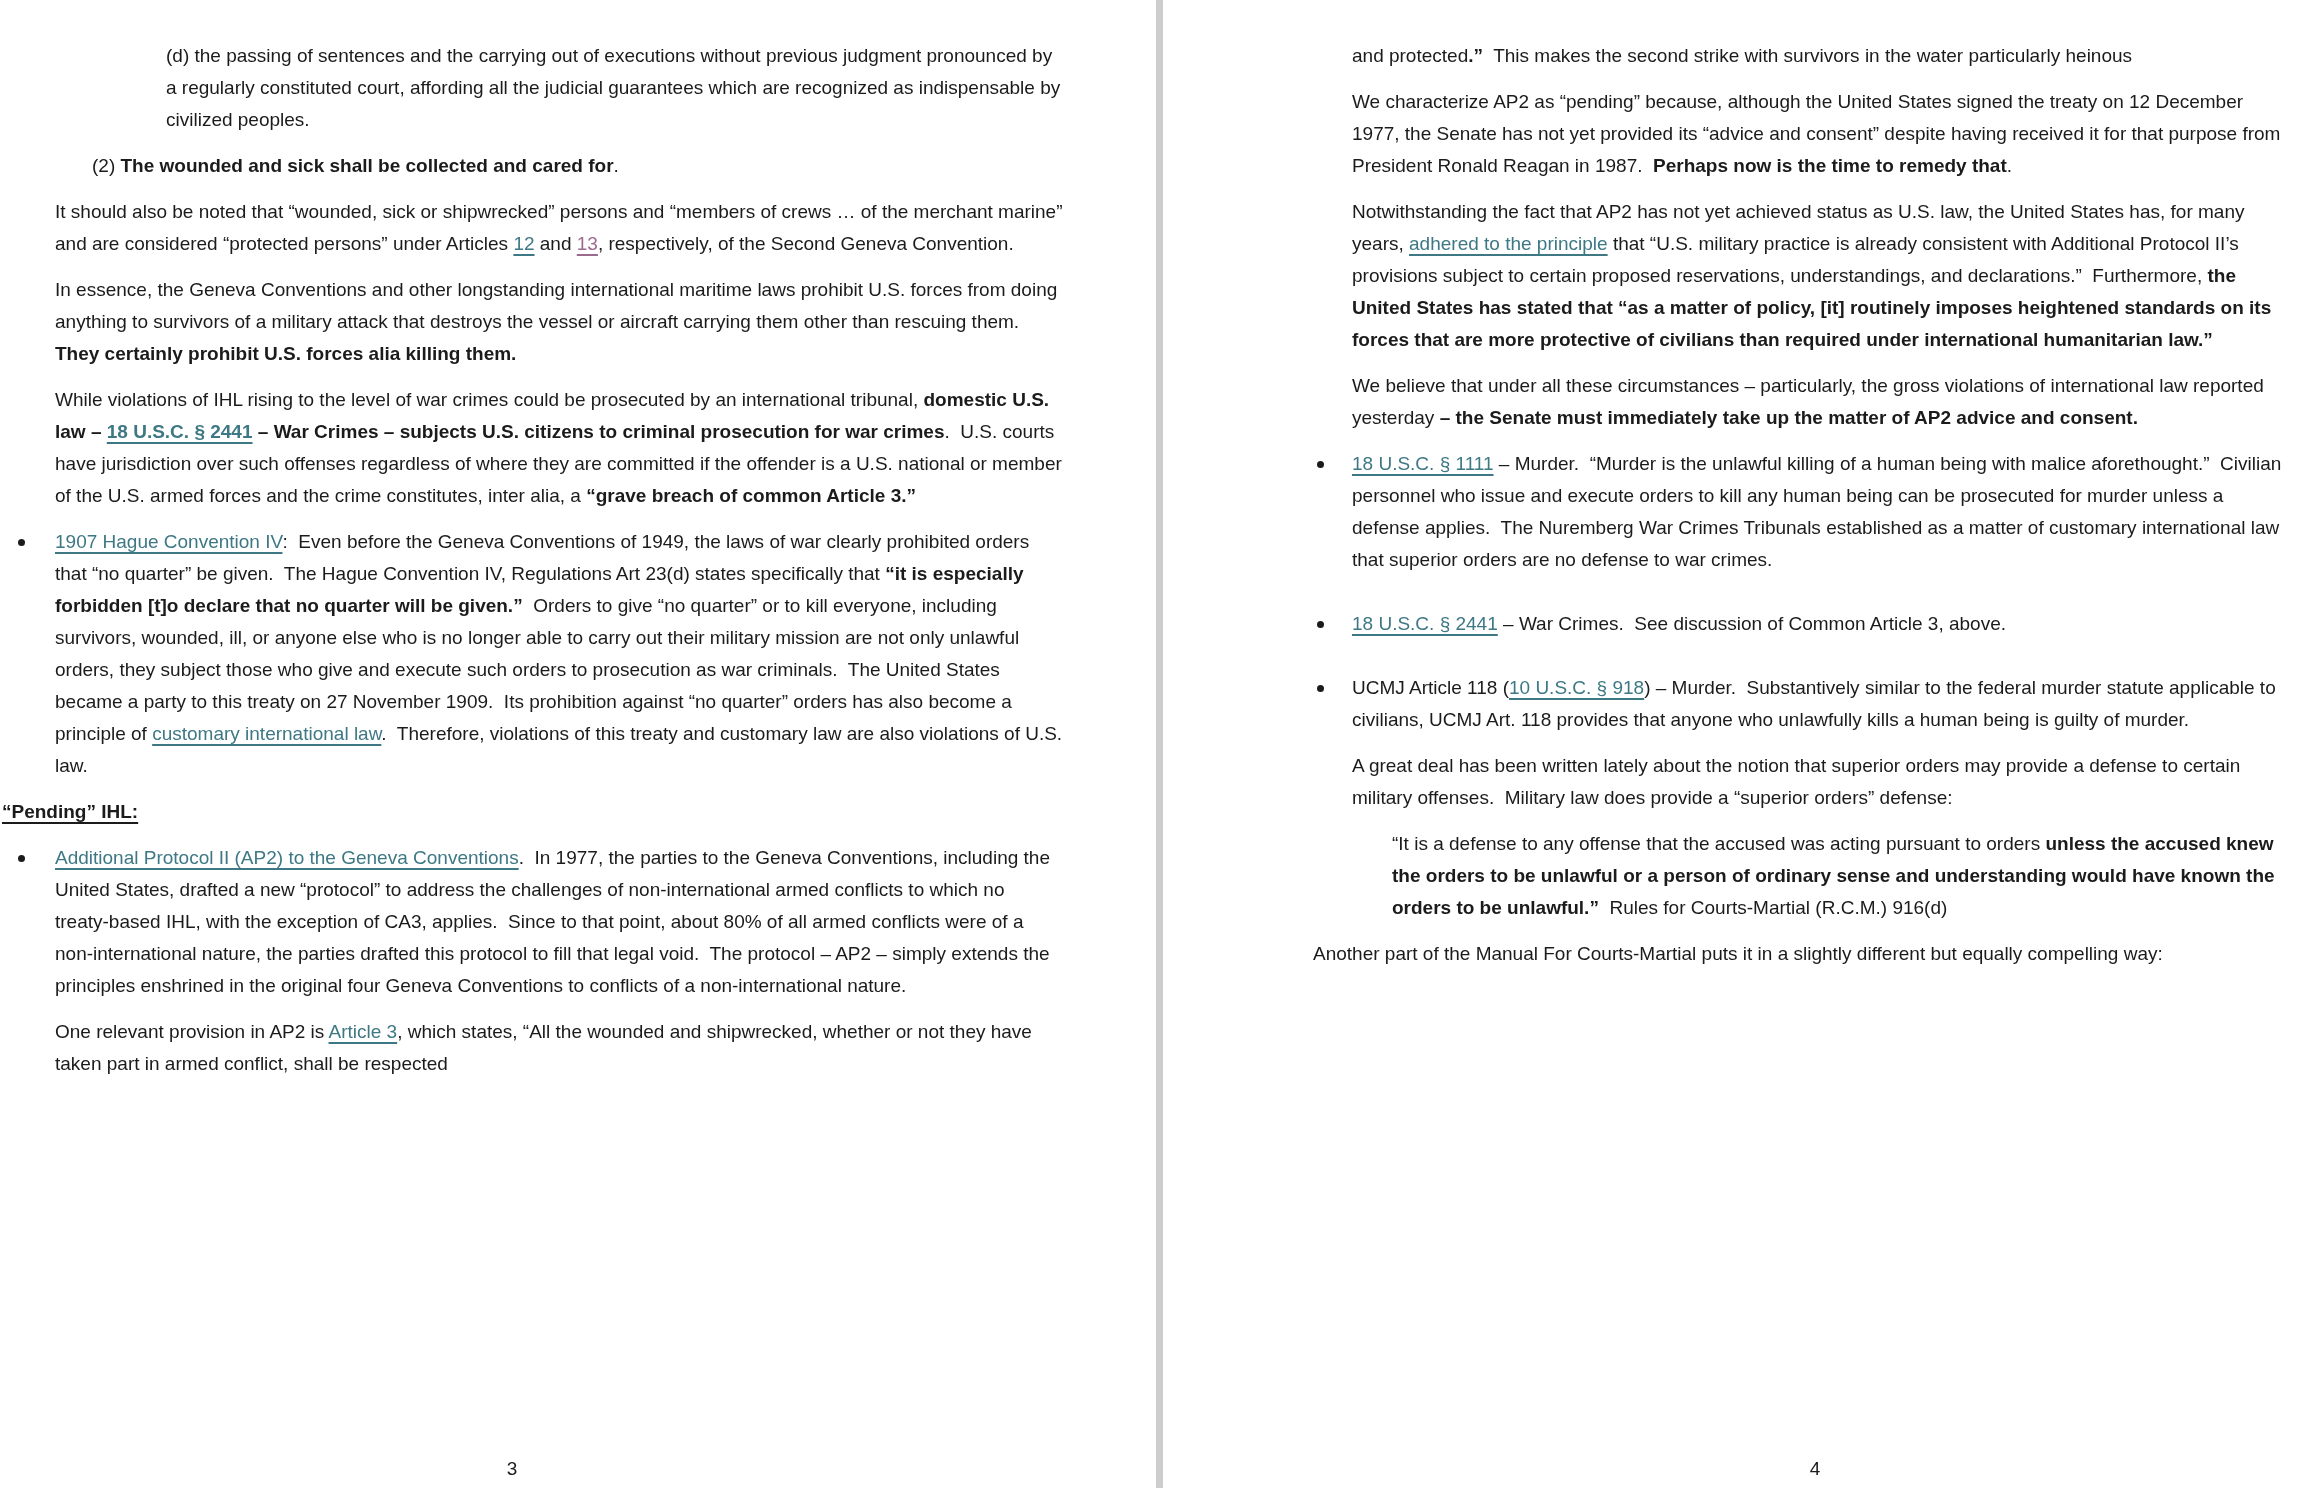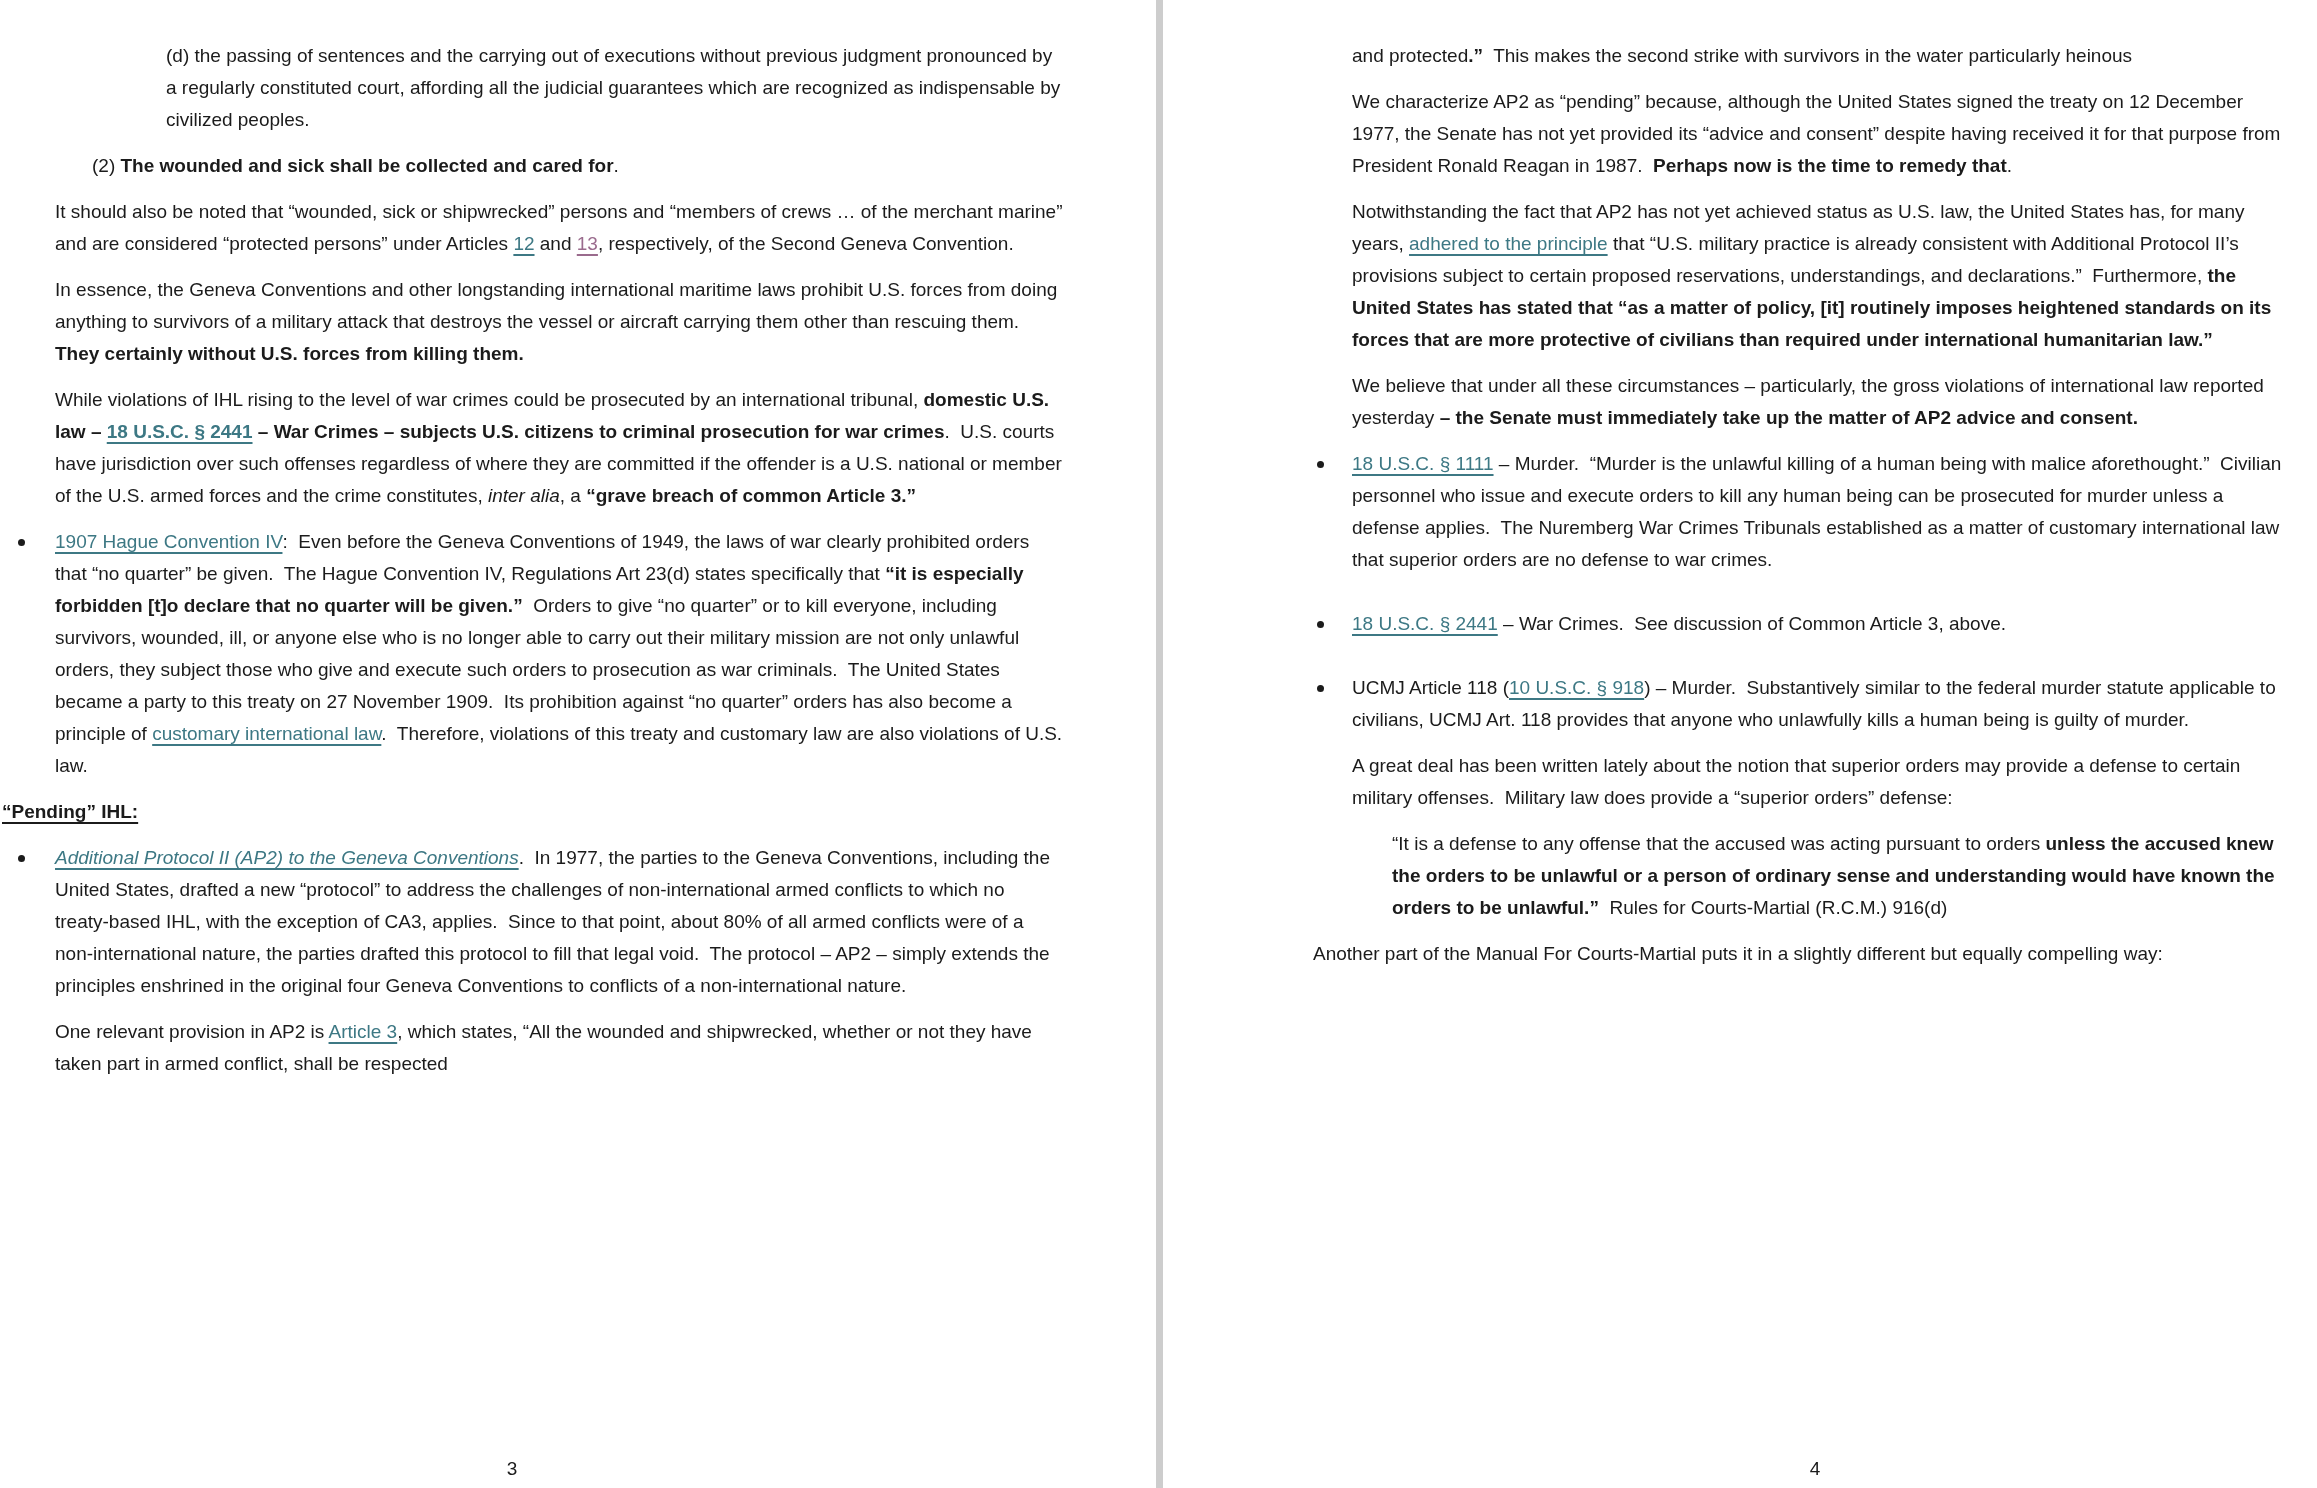--- a/index.html
+++ b/index.html
@@ -26,37 +26,37 @@
   #page-right .paragraph,#page-right .bullet{margin-left:189px;}
   #page-right .heading-paragraph,#page-right .paragraph-flush{margin-left:150px;}
   #page-right .blockquote{margin-left:229px;}
   #page-right .bullet{margin-bottom:32px;}
   #page-right .bullet + .paragraph{margin-top:-18px;}
   .bullet{position:relative;}
   .marker{position:absolute;top:12.5px;width:7px;height:7px;border-radius:50%;background:var(--text,#1b1b1b);}
   #page-left .marker{left:-37px;}
   #page-right .marker{left:-35px;}
   .b{font-weight:bold;}
-  .i{font-style:italic;}
+  .i{}
   .u{text-decoration:underline;text-underline-offset:3.5px;text-decoration-thickness:1.5px;}
   a.link{color:var(--link,#3d7884);text-decoration:underline;text-underline-offset:3.5px;text-decoration-thickness:1.5px;cursor:pointer;}
   a.link.visited{color:var(--visited,#9a6b8d);}
   .pagenum{position:absolute;top:1453px;width:40px;text-align:center;font-size:19px;line-height:32px;}
   #page-left .pagenum{left:492px;}
   #page-right .pagenum{left:632px;}
 </style>
 </head>
 <body>
 
 <div id="page-left" class="page">
   <div id="left-content" class="content">
       <div class="block blockquote-deep"><span class="run">(d) the passing of sentences and the carrying out of executions without previous judgment pronounced by a regularly constituted court, affording all the judicial guarantees which are recognized as indispensable by civilized peoples.</span></div>
       <div class="block numbered-item"><span class="run">(2) </span><span class="run b">The wounded and sick shall be collected and cared for</span><span class="run">.</span></div>
       <div class="block paragraph"><span class="run">It should also be noted that “wounded, sick or shipwrecked” persons and “members of crews … of the merchant marine” and are considered “protected persons” under Articles </span><a href="#" class="run link">12</a><span class="run"> and </span><a href="#" class="run link visited">13</a><span class="run">, respectively, of the Second Geneva Convention.</span></div>
-      <div class="block paragraph"><span class="run">In essence, the Geneva Conventions and other longstanding international maritime laws prohibit U.S. forces from doing anything to survivors of a military attack that destroys the vessel or aircraft carrying them other than rescuing them.  </span><span class="run b">They certainly without U.S. forces from killing them.</span></div>
+      <div class="block paragraph"><span class="run">In essence, the Geneva Conventions and other longstanding international maritime laws prohibit U.S. forces from doing anything to survivors of a military attack that destroys the vessel or aircraft carrying them other than rescuing them.  </span><span class="run b">They certainly prohibit U.S. forces alia killing them.</span></div>
       <div class="block paragraph"><span class="run">While violations of IHL rising to the level of war crimes could be prosecuted by an international tribunal, </span><span class="run b">domestic U.S. law – </span><a href="#" class="run b link">18 U.S.C. § 2441</a><span class="run b"> – War Crimes – subjects U.S. citizens to criminal prosecution for war crimes</span><span class="run">.  U.S. courts have jurisdiction over such offenses regardless of where they are committed if the offender is a U.S. national or member of the U.S. armed forces and the crime constitutes, </span><span class="run i">inter alia</span><span class="run">, a </span><span class="run b">“grave breach of common Article 3.”</span></div>
       <div class="block bullet"><span class="marker"></span><a href="#" class="run link">1907 Hague Convention IV</a><span class="run">:  Even before the Geneva Conventions of 1949, the laws of war clearly prohibited orders that “no quarter” be given.  The Hague Convention IV, Regulations Art 23(d) states specifically that </span><span class="run b">“it is especially forbidden [t]o declare that no quarter will be given.”</span><span class="run">  Orders to give “no quarter” or to kill everyone, including survivors, wounded, ill, or anyone else who is no longer able to carry out their military mission are not only unlawful orders, they subject those who give and execute such orders to prosecution as war criminals.  The United States became a party to this treaty on 27 November 1909.  Its prohibition against “no quarter” orders has also become a principle of </span><a href="#" class="run link">customary international law</a><span class="run">.  Therefore, violations of this treaty and customary law are also violations of U.S. law.</span></div>
       <div class="block heading"><span class="run b u">“Pending” IHL:</span></div>
       <div class="block bullet"><span class="marker"></span><a href="#" class="run i link">Additional Protocol II (AP2) to the Geneva Conventions</a><span class="run">.  In 1977, the parties to the Geneva Conventions, including the United States, drafted a new “protocol” to address the challenges of non-international armed conflicts to which no treaty-based IHL, with the exception of CA3, applies.  Since to that point, about 80% of all armed conflicts were of a non-international nature, the parties drafted this protocol to fill that legal void.  The protocol – AP2 – simply extends the principles enshrined in the original four Geneva Conventions to conflicts of a non-international nature.</span></div>
       <div class="block paragraph"><span class="run">One relevant provision in AP2 is </span><a href="#" class="run link">Article 3</a><span class="run">, which states, “All the wounded and shipwrecked, whether or not they have taken part in armed conflict, shall be respected</span></div>
     </div>
   <div class="pagenum">3</div>
 </div>
 
 <div id="divider"></div>

